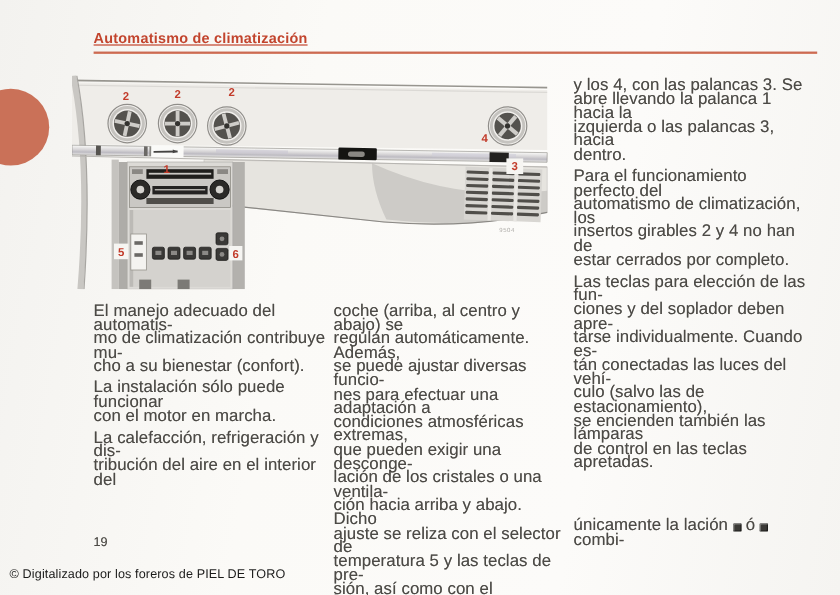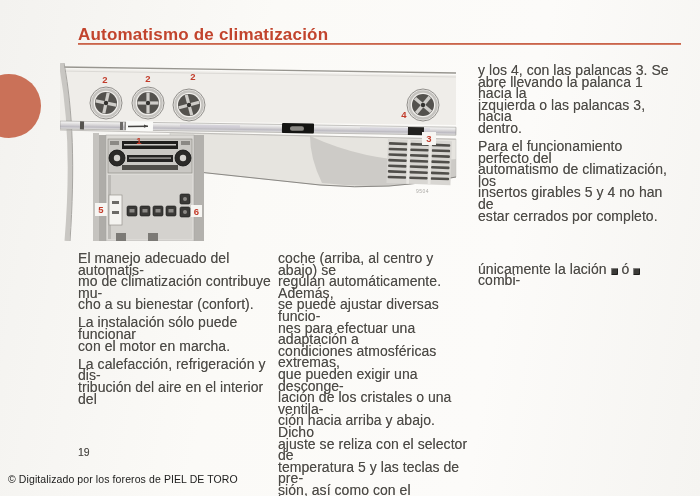--- a/index.html
+++ b/index.html
@@ -8,21 +8,21 @@
     background:linear-gradient(100deg,#f3f2ef 0%,#fbfaf7 35%,#fcfbf9 70%,#f5f4f1 100%);
     font-family:"Liberation Sans",sans-serif;
     -webkit-font-smoothing:antialiased;
   }
   .page-dot{
     position:absolute;left:-23px;top:74px;width:64px;height:64px;border-radius:50%;
     background:#ca7158;
   }
   .header-title{
     position:absolute;left:78px;top:25px;
-    font-size:17px;font-weight:bold;color:#c2442d;letter-spacing:.2px;
+    font-size:12px;font-weight:bold;color:#c2442d;letter-spacing:.2px;text-decoration:underline;
   }
   .header-rule{
     position:absolute;left:78px;top:43px;width:603px;height:2px;
     background:linear-gradient(to bottom,#c4573f,#d98a72);
   }
   .illustration{position:absolute;left:60px;top:63px;width:400px;height:178px;}
   .col{
     position:absolute;width:196px;
     font-size:14px;line-height:11.6px;color:#4c4a46;
     letter-spacing:.05px;
@@ -262,22 +262,29 @@
 abrirse o cerrarse con la palanca 1,</div>
 </div>
 
 <div class="col col3">
   <div class="para">y los 4, con las palancas 3. Se
 abre llevando la palanca 1 hacia la
 izquierda o las palancas 3, hacia
 dentro.</div>
   <div class="para">Para el funcionamiento perfecto del
 automatismo de climatización, los
-insertos girables 5 y 4 no han de
+insertos girables 2 y 4 no han de
 estar cerrados por completo.</div>
+  <div class="para">Las teclas para elección de las fun-
+ciones y del soplador deben apre-
+tarse individualmente. Cuando es-
+tán conectadas las luces del vehí-
+culo (salvo las de estacionamiento),
+se encienden también las lámparas
+de control en las teclas apretadas.</div>
   <div class="para">
     <br>
     <span>únicamente la lación </span><span class="fn-icon"></span><span> ó </span><span class="fn-icon"></span><span> combi-</span><br>
   </div>
 </div>
 
 <div class="page-number">19</div>
 <div class="footer-credit">© Digitalizado por los foreros de PIEL DE TORO</div>
 
 </body></html>

